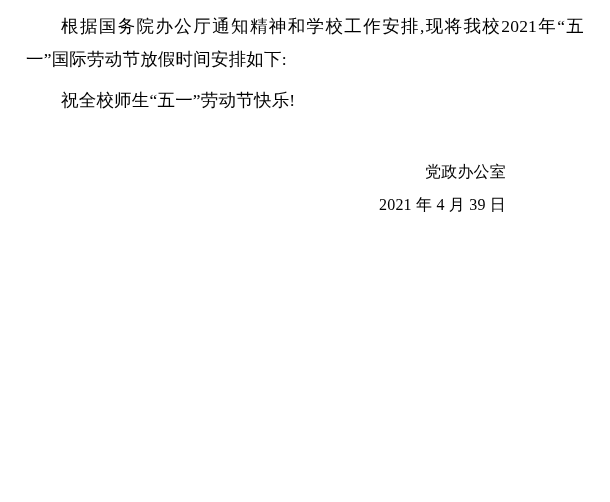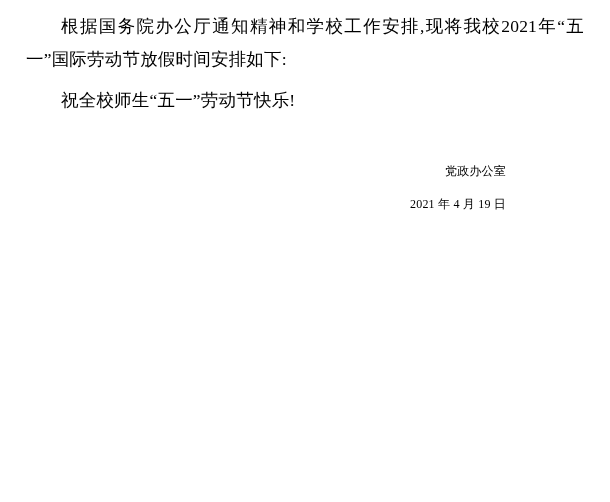--- a/index.html
+++ b/index.html
@@ -32,31 +32,31 @@
   }
   .para.last-para {
     margin-bottom: 0;
   }
   .signature-block {
     margin-top: 38px;
     text-align: right;
     padding-right: 78px;
   }
   .sign-line {
-    font-size: 12px;
+    font-size: 16px;
     line-height: 33px;
     letter-spacing: 0.2px;
   }
 </style>
 </head>
 <body>
 
 <div class="page">
 
   <p class="para">根据国务院办公厅通知精神和学校工作安排,现将我校2021年“五一”国际劳动节放假时间安排如下:</p>
   <p class="para last-para">祝全校师生“五一”劳动节快乐!</p>
 
   <div class="signature-block">
     <div class="sign-line">党政办公室</div>
-    <div class="sign-line">2021 年 4 月 19 日</div>
+    <div class="sign-line">2021 年 4 月 39 日</div>
   </div>
 
 </div>
 
 </body></html>

